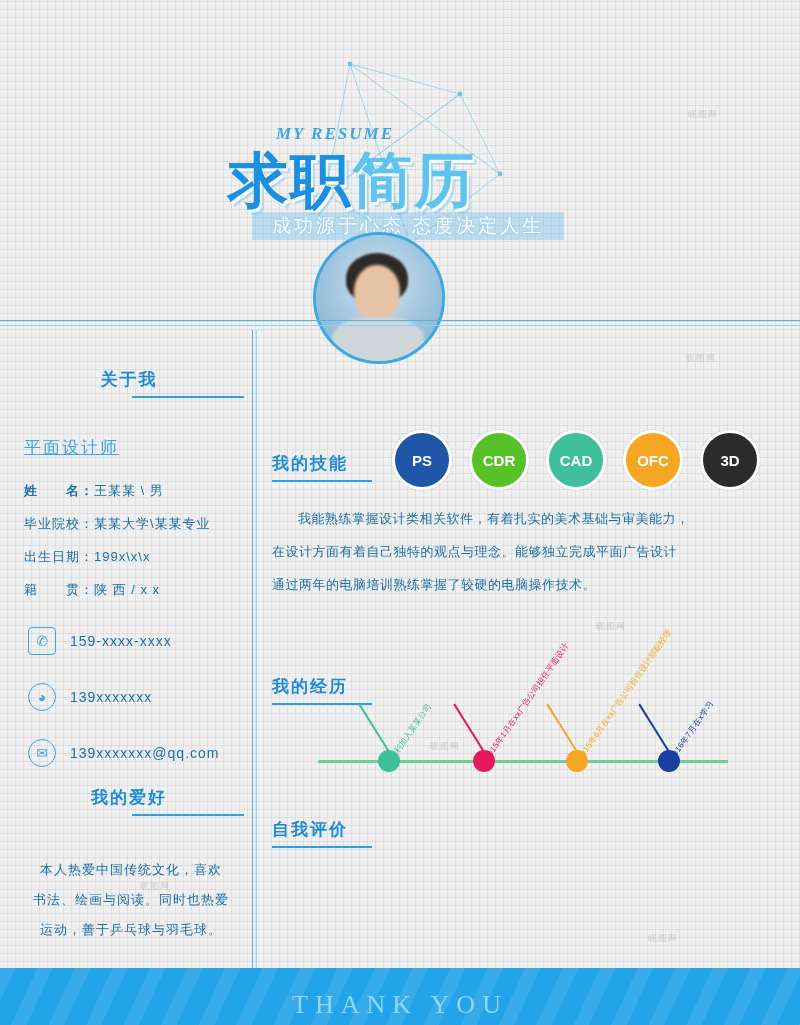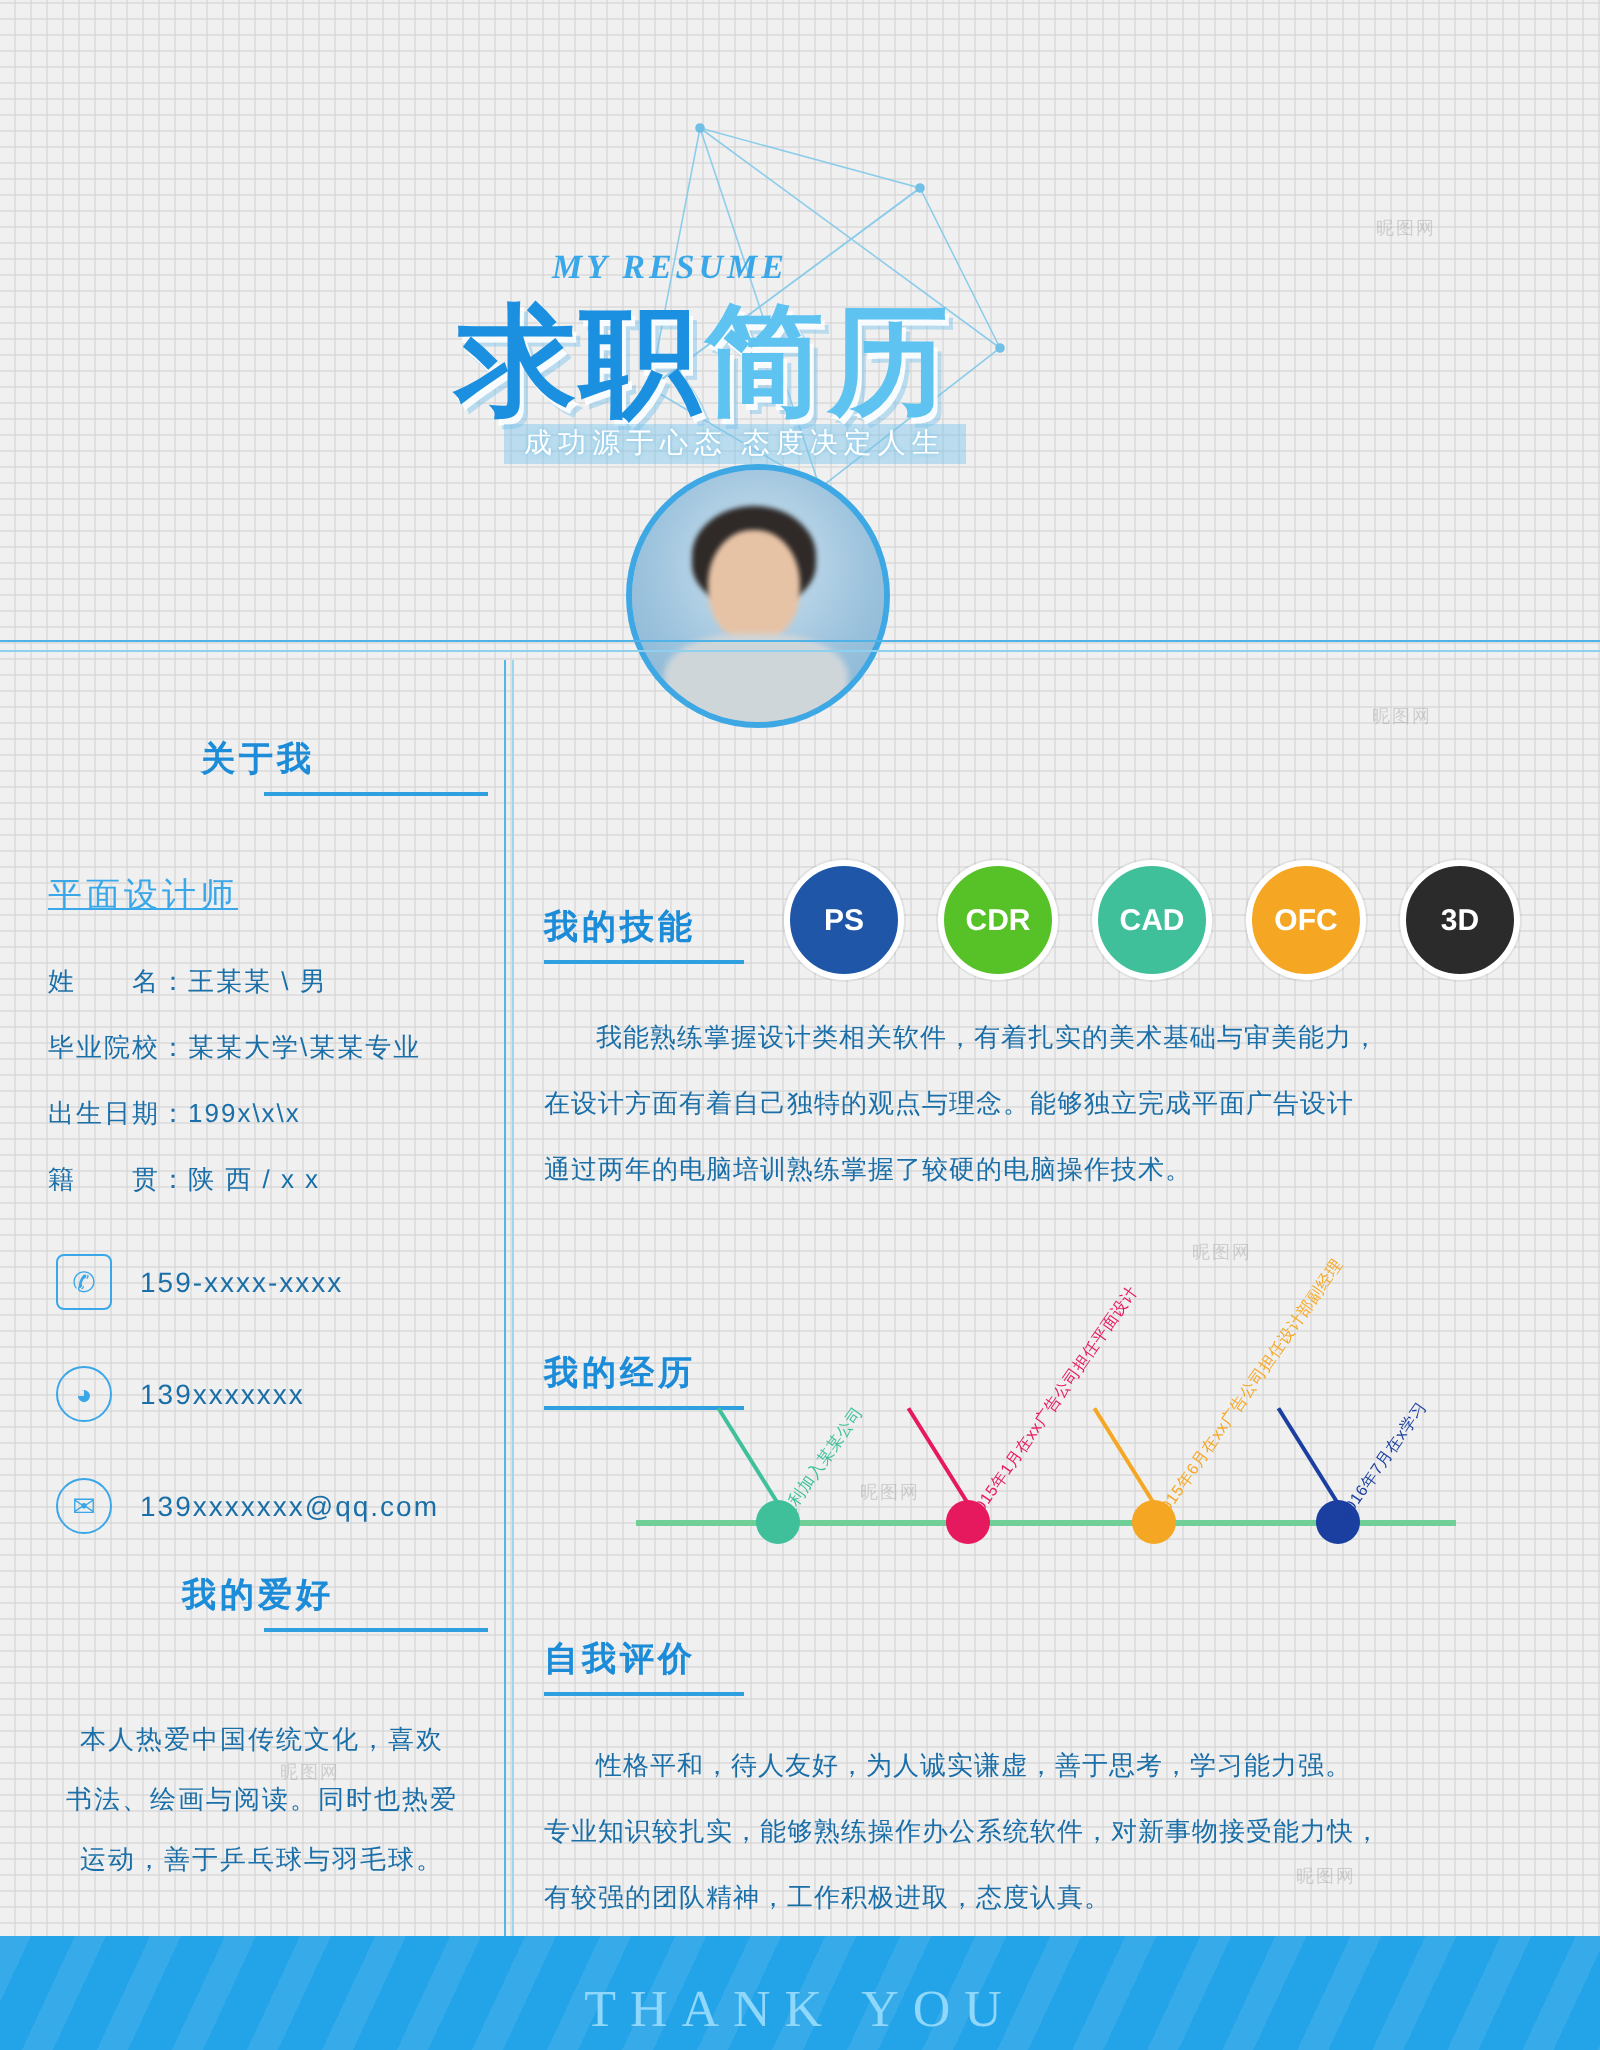--- a/index.html
+++ b/index.html
@@ -58,26 +58,26 @@
     letter-spacing: 2px;
     color: #1b8fe0;
     text-shadow: 2px 3px 0 rgba(255,255,255,0.9), 4px 5px 0 rgba(120,190,235,0.45);
     font-family: "Liberation Sans", sans-serif;
   }
   .main-title .light { color: #5ec3f0; }
   .slogan {
     position: absolute;
     left: 252px;
     top: 176px;
-    font-size: 14px;
+    font-size: 19px;
     letter-spacing: 3px;
     color: #ffffff;
     text-shadow: 0 0 2px #7ec4e8;
     background: rgba(120,195,235,0.45);
-    padding: 1px 10px;
+    padding: 1px 20px;
   }
 
   
   .photo-wrap {
     position: absolute;
     left: 313px;
     top: 232px;
     width: 126px;
     height: 126px;
     border-radius: 50%;
@@ -188,21 +188,21 @@
     left: 24px; top: 482px;
     width: 215px;
   }
   .info-row {
     font-size: 13px;
     color: #1b6fa8;
     margin-bottom: 15px;
     letter-spacing: 1px;
     white-space: nowrap;
   }
-  .info-row .lbl { display: inline-block; min-width: 62px; }
+  .info-row .lbl { display: inline-block; min-width: 62px; font-weight: bold; }
 
   .contacts {
     position: absolute;
     left: 28px; top: 627px;
     width: 220px;
   }
   .contact-row {
     display: flex;
     align-items: center;
     margin-bottom: 28px;
@@ -478,25 +478,20 @@
 
     <div class="tl-stem" style="left:260px; background:#f5a623;"></div>
     <div class="tl-node" style="left:248px; background:#f5a623;"></div>
     <div class="tl-label" style="left:266px; top:96px; color:#f5a623;">2015年6月在xx广告公司担任设计部副经理</div>
 
     <div class="tl-stem" style="left:352px; background:#1a3fa0;"></div>
     <div class="tl-node" style="left:340px; background:#1a3fa0;"></div>
     <div class="tl-label" style="left:358px; top:96px; color:#1a3fa0;">2016年7月在x学习</div>
   </div>
 
-  <div class="eval-text">
-    <p>性格平和，待人友好，为人诚实谦虚，善于思考，学习能力强。</p>
-    <p class="noindent">专业知识较扎实，能够熟练操作办公系统软件，对新事物接受能力快，</p>
-    <p class="noindent">有较强的团队精神，工作积极进取，态度认真。</p>
-  </div>
 
   <div class="wm" style="left:688px; top:108px;">昵图网</div>
   <div class="wm" style="left:686px; top:352px;">昵图网</div>
   <div class="wm" style="left:596px; top:620px;">昵图网</div>
   <div class="wm" style="left:430px; top:740px;">昵图网</div>
   <div class="wm" style="left:140px; top:880px;">昵图网</div>
   <div class="wm" style="left:648px; top:932px;">昵图网</div>
 
   <div class="footer">
     <div class="footer-stripes"></div>

